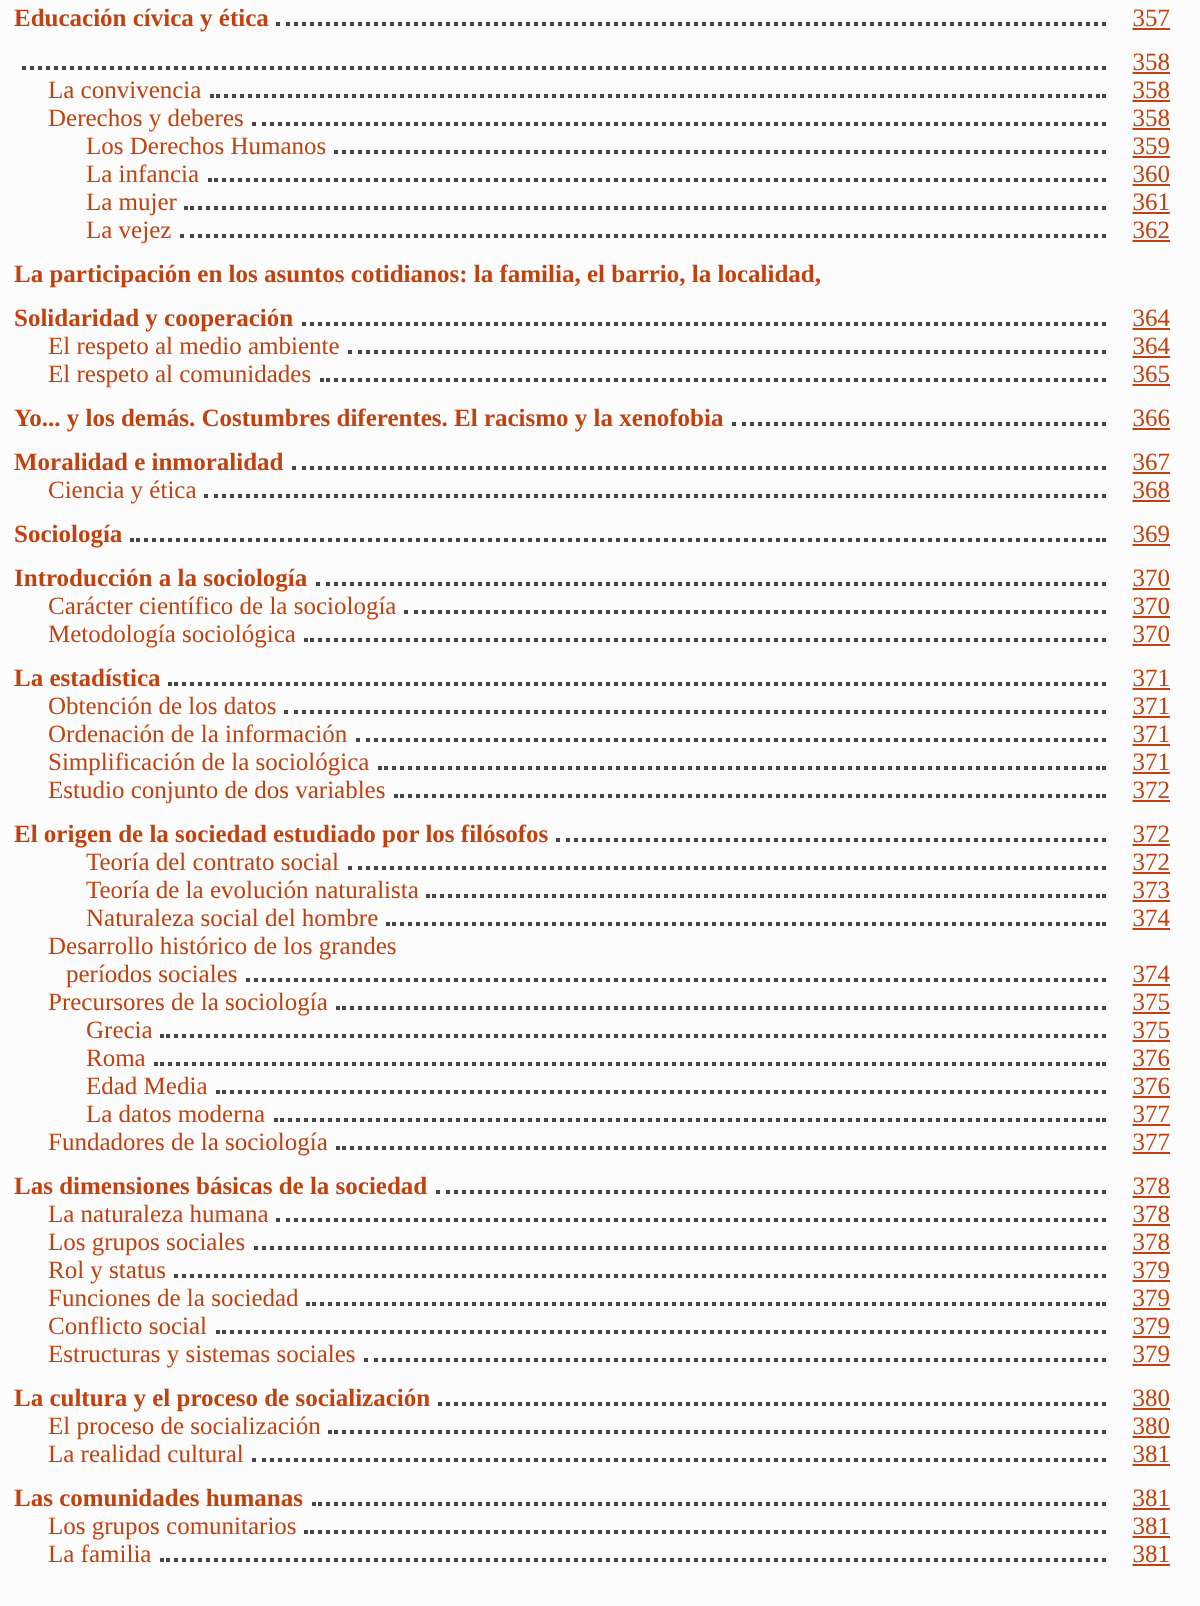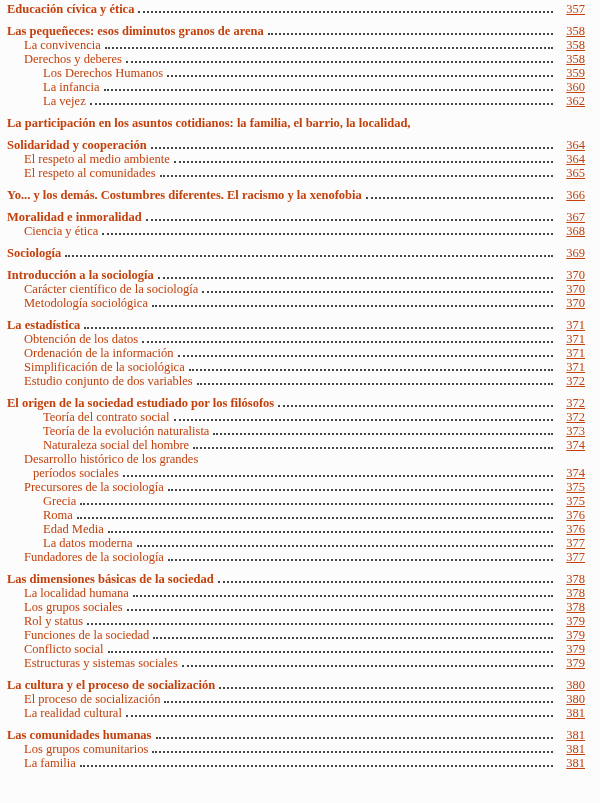--- a/index.html
+++ b/index.html
@@ -52,21 +52,20 @@
   <div id="toc">
       <div class="group">
         <div class="row level0 bold">
           <span class="label">Educación cívica y ética</span>
           <span class="dots"></span>
           <span class="pagenum">357</span>
         </div>
       </div>
       <div class="group">
         <div class="row level0 bold">
-          <span class="label">Las pequeñeces: esos diminutos granos de arena</span>
           <span class="dots"></span>
           <span class="pagenum">358</span>
         </div>
         <div class="row level1">
           <span class="label">La convivencia</span>
           <span class="dots"></span>
           <span class="pagenum">358</span>
         </div>
         <div class="row level1">
           <span class="label">Derechos y deberes</span>
@@ -75,20 +74,25 @@
         </div>
         <div class="row level2">
           <span class="label">Los Derechos Humanos</span>
           <span class="dots"></span>
           <span class="pagenum">359</span>
         </div>
         <div class="row level2">
           <span class="label">La infancia</span>
           <span class="dots"></span>
           <span class="pagenum">360</span>
+        </div>
+        <div class="row level2">
+          <span class="label">La mujer</span>
+          <span class="dots"></span>
+          <span class="pagenum">361</span>
         </div>
         <div class="row level2">
           <span class="label">La vejez</span>
           <span class="dots"></span>
           <span class="pagenum">362</span>
         </div>
       </div>
       <div class="group">
         <div class="row level0 bold">
           <span class="label">La participación en los asuntos cotidianos: la familia, el barrio, la localidad,</span>
@@ -241,21 +245,21 @@
           <span class="pagenum">377</span>
         </div>
       </div>
       <div class="group">
         <div class="row level0 bold">
           <span class="label">Las dimensiones básicas de la sociedad</span>
           <span class="dots"></span>
           <span class="pagenum">378</span>
         </div>
         <div class="row level1">
-          <span class="label">La localidad humana</span>
+          <span class="label">La naturaleza humana</span>
           <span class="dots"></span>
           <span class="pagenum">378</span>
         </div>
         <div class="row level1">
           <span class="label">Los grupos sociales</span>
           <span class="dots"></span>
           <span class="pagenum">378</span>
         </div>
         <div class="row level1">
           <span class="label">Rol y status</span>

